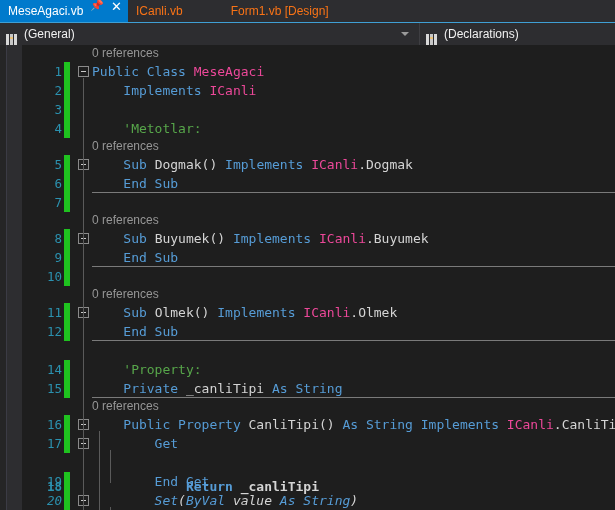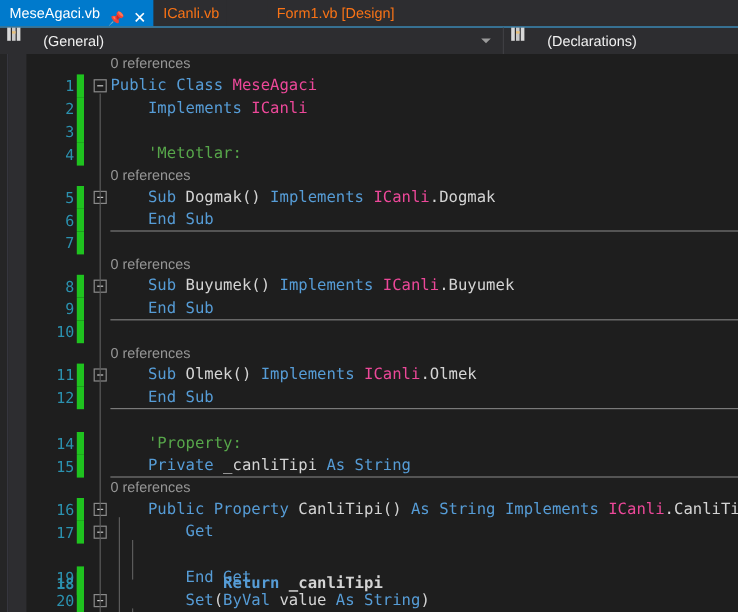--- a/index.html
+++ b/index.html
@@ -19,21 +19,21 @@
   .tabstrip {
     position: absolute;
     left: 0; top: 0;
     width: 615px; height: 22px;
     background: #2d2d30;
     display: flex;
     align-items: stretch;
   }
   .tab {
     display: flex;
-    align-items: flex-end;
+    align-items: flex-start;
     height: 22px;
     padding: 0 6px 0 8px;
     font-size: 12px;
     color: #f1f1f1;
     white-space: nowrap;
     box-sizing: border-box;
   }
   .tab.active {
     background: #007acc;
     color: #ffffff;
@@ -66,25 +66,24 @@
     left: 0; top: 22px;
     width: 615px; height: 23px;
     background: #2d2d30;
     border-top: 1px solid #3f9fd4;
     box-sizing: border-box;
     display: flex;
     align-items: center;
   }
   .nav-combo {
     display: flex;
-    align-items: flex-start;
+    align-items: flex-end;
     height: 22px;
     box-sizing: border-box;
     position: relative;
-    gap: 12px;
   }
   .nav-combo.left { width: 420px; border-right: 1px solid #3e3e42; }
   .nav-combo.right { flex: 1; }
   .nav-icon {
     width: 14px; height: 11px;
     margin-left: 6px; margin-right: 4px;
     display: inline-block;
     position: relative;
     flex: none;
   }
@@ -360,21 +359,21 @@
       <div class="row" style="top: 432px; font-weight: bold;">
         <span class="lnum">18</span>
         <span class="changebar"></span>
         <span class="code"><span class="kw">            Return </span><span class="id">_canliTipi</span></span>
       </div>
       <div class="row" style="top: 427px;">
         <span class="lnum">19</span>
         <span class="changebar"></span>
         <span class="code"><span class="kw">        End Get</span></span>
       </div>
-      <div class="row" style="top: 446px;">
+      <div class="row" style="top: 446px; font-style: italic;">
         <span class="lnum">20</span>
         <span class="changebar"></span>
         <span class="code"><span class="kw">        Set</span><span class="op">(</span><span class="kw">ByVal </span><span class="id">value </span><span class="kw">As </span><span class="kw">String</span><span class="op">)</span></span>
       </div>
       <div class="collapse" style="top: 21px;"></div>
       <div class="collapse" style="top: 114px;"></div>
       <div class="collapse" style="top: 188px;"></div>
       <div class="collapse" style="top: 262px;"></div>
       <div class="collapse" style="top: 374px;"></div>
       <div class="collapse" style="top: 393px;"></div>

